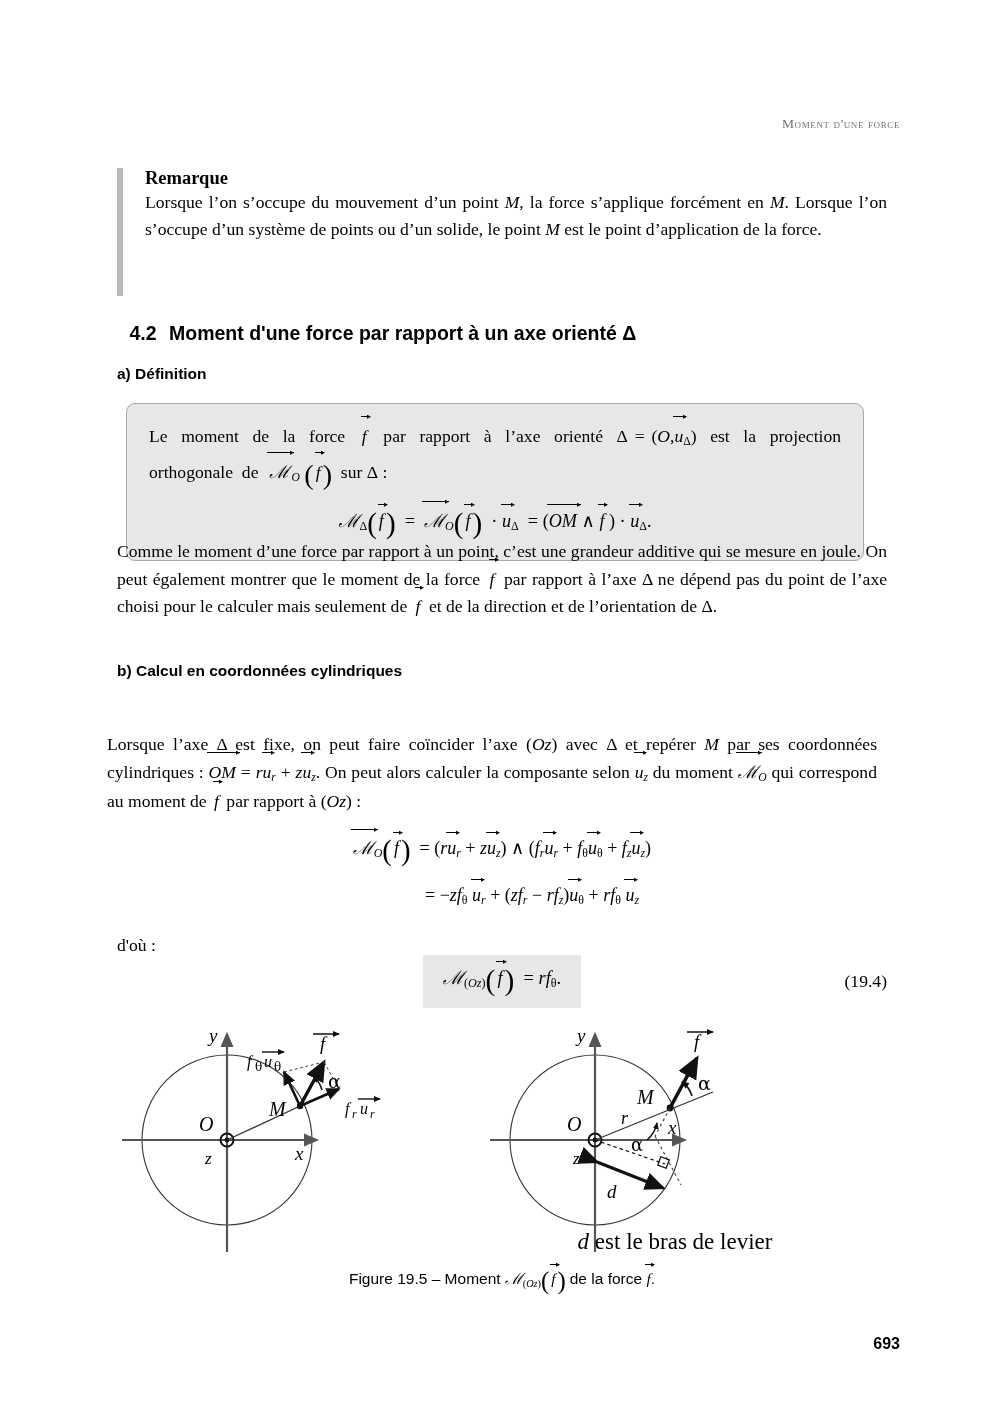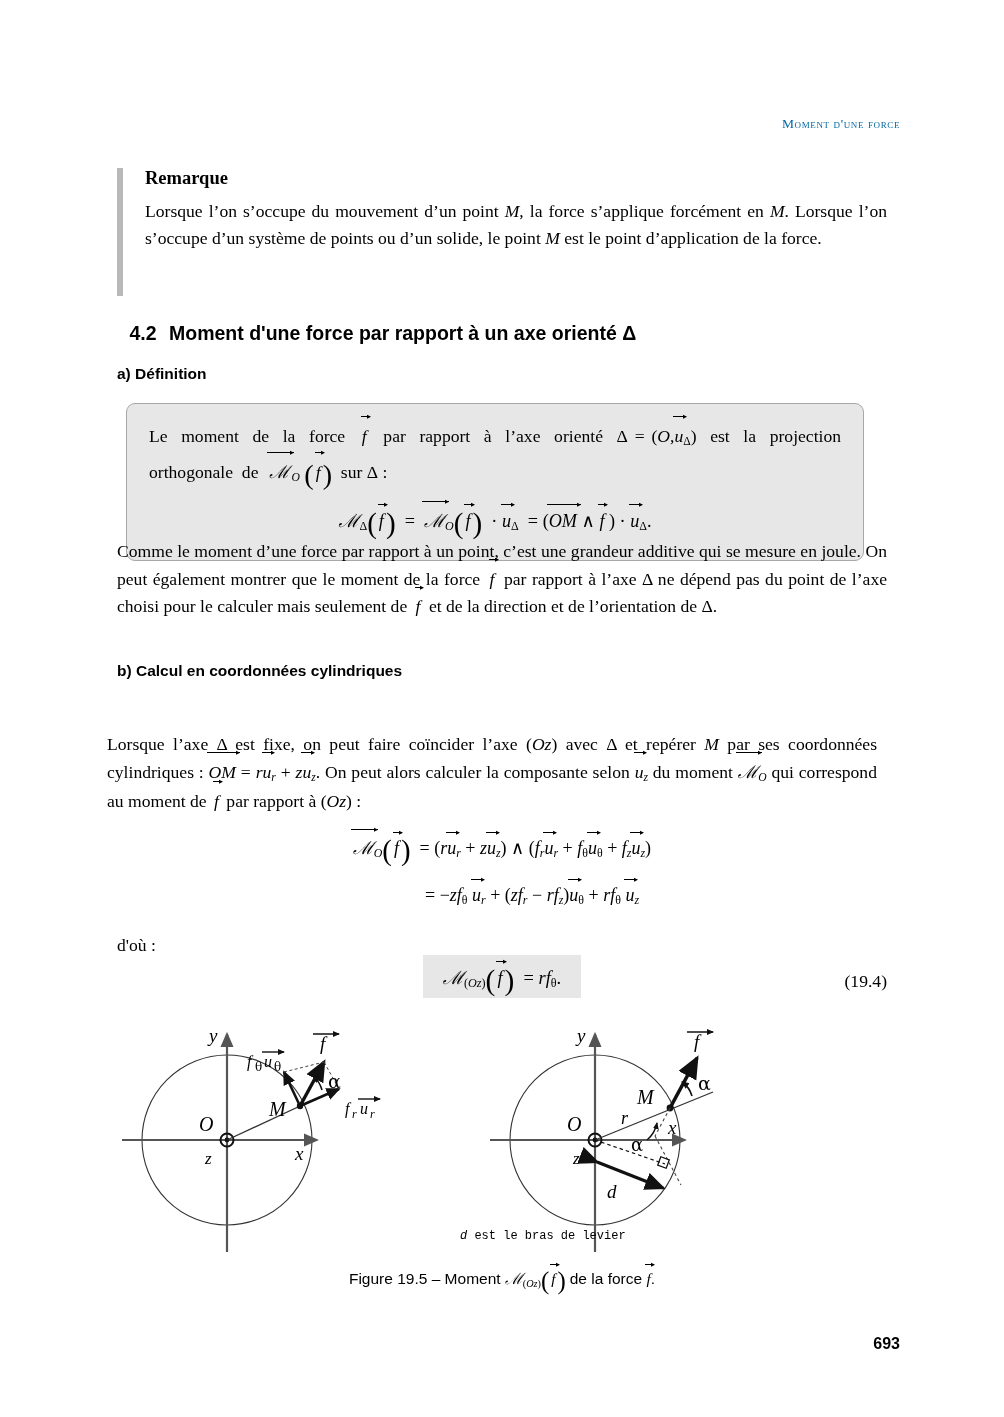--- a/index.html
+++ b/index.html
@@ -12,33 +12,33 @@
   }
   .page{position:absolute;inset:0;}
 
   
   .runhead{
     position:absolute;top:116px;right:104px;
     font-family:"Liberation Serif", serif;
     font-size:13.5px;
     font-variant:small-caps;
     letter-spacing:.6px;
-    color:#0369a1;
+    color:#737373;
     white-space:nowrap;
   }
 
   
   .tb{position:absolute;font-size:17.6px;line-height:1.52;text-align:justify;
       font-family:"Liberation Serif", serif;}
 
   
   .remark-wrap{position:absolute;left:117px;top:168px;width:770px;}
   .remark-bar{position:absolute;left:0;top:0;width:6px;height:128px;background:#b9b9b9;}
   .remark-body{margin-left:28px;width:742px;}
-  .remark-title{font-weight:bold;font-size:18.5px;margin-bottom:9px;}
+  .remark-title{font-weight:bold;font-size:18.5px;margin-bottom:0;}
   .remark-text{font-size:17.6px;line-height:1.53;text-align:justify;}
 
   
   .h2{position:absolute;left:117px;top:322px;
       font-family:"Liberation Sans", sans-serif;
       font-weight:bold;font-size:19.5px;white-space:nowrap;text-align:center;}
   .h2 .num{display:inline-block;width:52px;}
   .h3{position:absolute;left:117px;
       font-family:"Liberation Sans", sans-serif;
       font-weight:bold;font-size:15.5px;white-space:nowrap;}
@@ -74,30 +74,30 @@
   sub.sn{font-size:.66em;font-style:normal;vertical-align:-0.28em;}
   .paren{font-size:1.6em;vertical-align:-0.22em;font-family:"Liberation Serif",serif;}
 
   
   .eqblock{position:absolute;left:117px;width:770px;text-align:center;font-size:18px;}
   .eqrow{white-space:nowrap;}
   .eq-num{position:absolute;right:0;font-size:17.6px;}
 
   .boxed-eq{
     display:inline-block;background:#e7e7e7;
-    padding:9px 20px 1px 20px;font-size:18.4px;
+    padding:9px 20px 11px 20px;font-size:18.4px;
   }
 
   
   .figure{position:absolute;left:117px;top:1012px;width:770px;}
   .figcap{position:absolute;left:117px;top:1267px;width:770px;text-align:center;
           font-family:"Liberation Sans", sans-serif;font-size:15.5px;}
   .figcap b{font-weight:normal;}
-  .levier{position:absolute;left:460px;top:1229px;width:430px;text-align:left;
-          font-size:12px;font-family:Liberation Mono, monospace;}
+  .levier{position:absolute;left:460px;top:1229px;width:430px;text-align:center;
+          font-size:23px;font-family:Liberation Serif, serif;}
 
   
   .pagenum{position:absolute;right:104px;bottom:64px;
            font-family:"Liberation Sans", sans-serif;
            font-weight:bold;font-size:16px;}
 
   svg{display:block;}
   .stxt{font-family:"Liberation Serif", serif;font-style:italic;}
 </style>
 </head>

